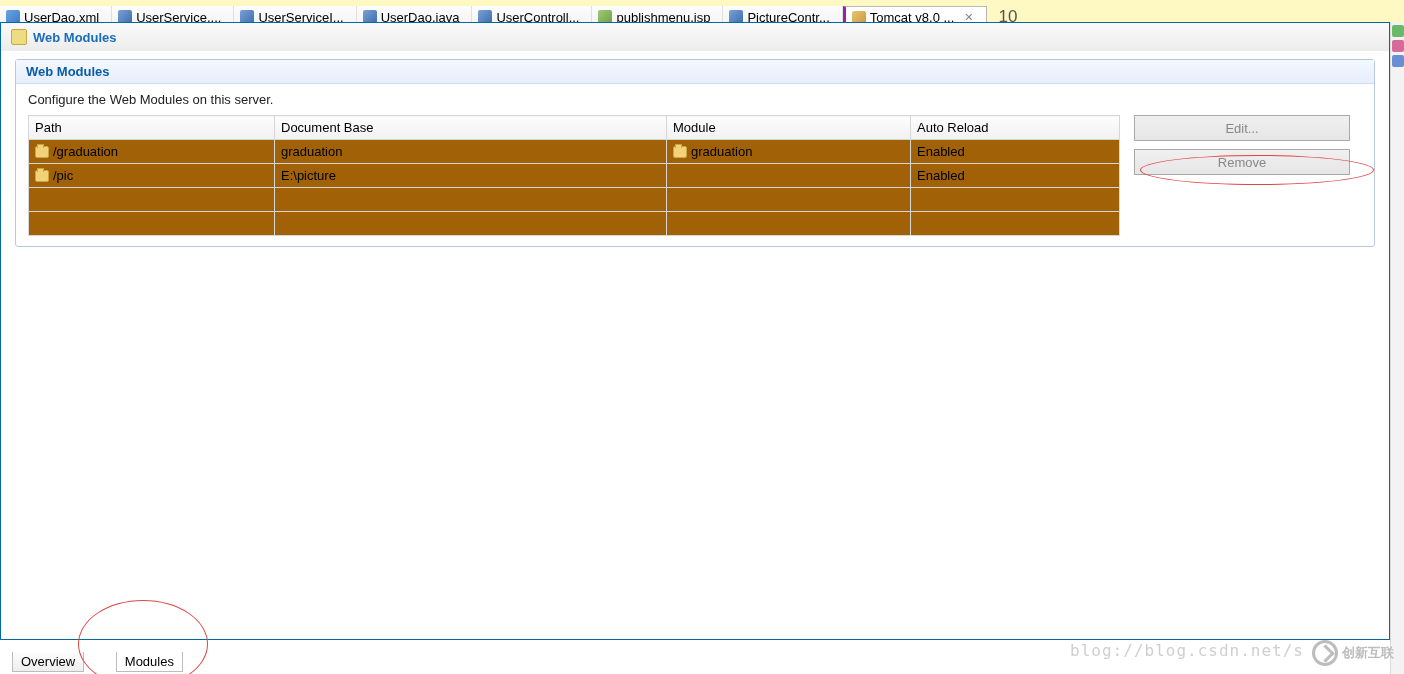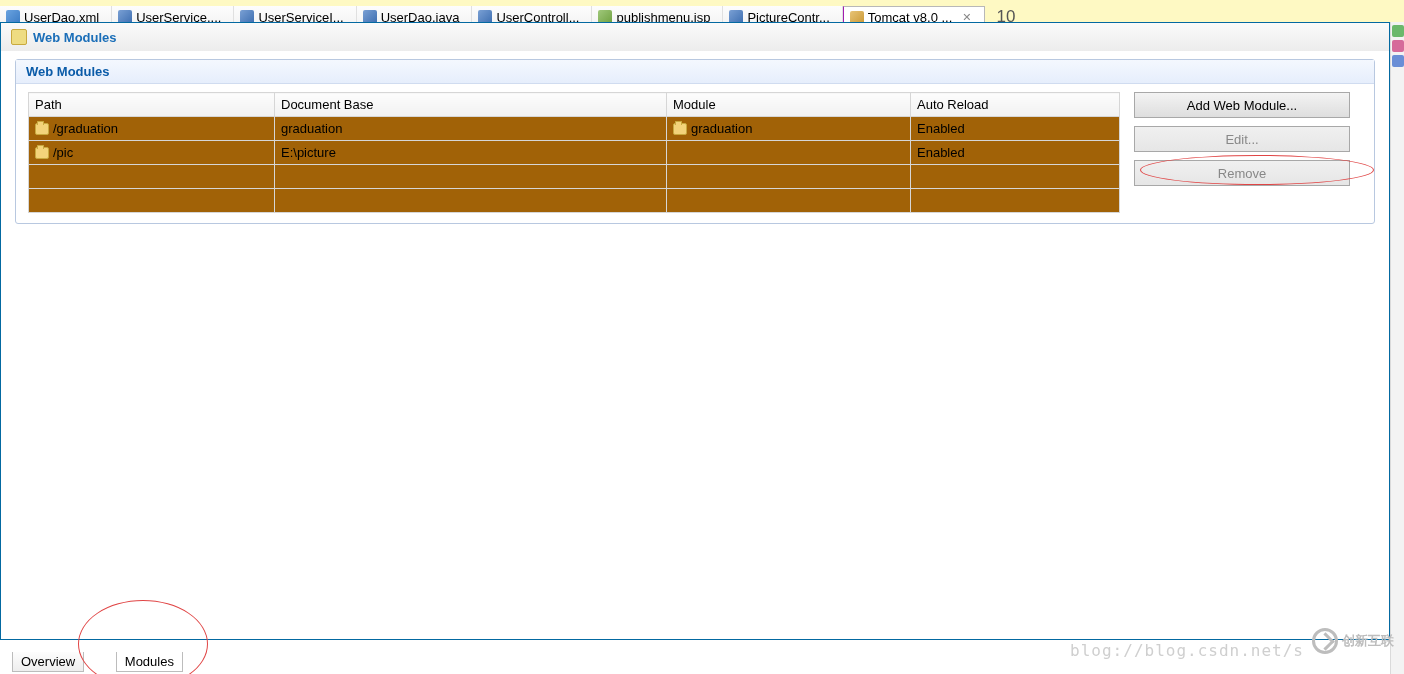--- a/index.html
+++ b/index.html
@@ -1,19 +1,19 @@
 <!DOCTYPE html>
 <html><head>
 <meta charset="utf-8">
 <style>
 * { margin:0; padding:0; box-sizing:border-box; font-family:"Segoe UI",Tahoma,sans-serif; font-size:13px; }
 body { background:#fff; width:1404px; height:674px; overflow:hidden; position:relative; }
 .top-tabs { display:flex; height:35px; background:#fef9c3; border-bottom:1px solid #e0e0e0; align-items:center; overflow:hidden; }
 .top-tab { display:flex; align-items:center; gap:4px; padding:0 12px 0 6px; height:22px; border-right:1px solid #e0e0e0; background:linear-gradient(#fdfdfd,#f2f2f2); cursor:pointer; white-space:nowrap; }
-.top-tab.active { background:#fff; border-top:1px solid #b8b8b8; border-left:1px solid #a21caf; border-right:1px solid #b8b8b8; }
+.top-tab.active { background:#fff; border-top:1px solid #b8b8b8; border-left:3px solid #a21caf; border-right:1px solid #b8b8b8; }
 .top-tab-icon { width:14px; height:14px; display:inline-block; }
 .icon-xml { background:linear-gradient(135deg,#6aa3e0,#3b7bc4); border-radius:2px; }
 .icon-j { background:linear-gradient(135deg,#7aa0d4,#3c6db0); border-radius:2px; }
 .icon-jsp { background:linear-gradient(135deg,#a0c87b,#6ea03f); border-radius:2px; }
 .icon-tomcat { background:linear-gradient(135deg,#e8c477,#c99733); border-radius:2px; }
 .small-txt { font-size:17px; color:#555; }
 .close-x { color:#888; font-size:11px; padding-left:6px; }
 .main-area { position:absolute; top:22px; left:0; right:14px; bottom:34px; border:1px solid #0369a1; overflow:hidden; }
 .section-title { display:flex; align-items:center; gap:6px; padding:6px 10px; font-size:18px; font-weight:bold; color:#1a6eb8; background:linear-gradient(#fafafa,#ececec); }
 .section-title .wm-icon { width:16px; height:16px; background:#eedc82; border:1px solid #c8a93f; border-radius:2px; display:inline-block; }
@@ -36,21 +36,21 @@
 .bottom-tabs { position:absolute; left:12px; bottom:0; height:22px; }
 .b-tab { display:inline-block; border:1px solid #bcbcbc; border-top:none; padding:2px 8px; background:linear-gradient(#fdfdfd,#eee); cursor:pointer; }
 .b-tab.active { background:#fff;margin-left:28px; }
 .circle2 { position:absolute; border:1.5px solid #e04545; border-radius:50%; left:78px; bottom:-14px; width:130px; height:88px; pointer-events:none; }
 .right-strip { position:absolute; right:0; top:22px; width:14px; bottom:0; background:#f3f3f3; border-left:1px solid #dadada; }
 .right-icon { width:12px; height:12px; margin:3px auto; display:block; }
 .ri1 { background:#6bb86b; border-radius:2px; }
 .ri2 { background:#d66a9a; border-radius:2px; }
 .ri3 { background:#6a8ed6; border-radius:2px; }
 .watermark-url { position:absolute; right:100px; bottom:14px; color:#cfcfcf; font-size:16px; font-family:monospace; letter-spacing:1px; }
-.watermark-logo { position:absolute; right:10px; bottom:20px; display:flex; align-items:center; gap:4px; color:#bdbdbd; font-weight:bold; }
+.watermark-logo { position:absolute; right:10px; bottom:8px; display:flex; align-items:center; gap:4px; color:#bdbdbd; font-weight:bold; }
 .logo-circle { width:26px; height:26px; border:3px solid #bdbdbd; border-radius:50%; position:relative; }
 .logo-circle::after { content:''; position:absolute; left:4px; top:4px; width:10px; height:10px; border-right:3px solid #bdbdbd; border-bottom:3px solid #bdbdbd; transform:rotate(-45deg); }
 </style>
 </head>
 <body>
 
 <div class="top-tabs">
     <div class="top-tab">
       <span class="top-tab-icon icon-xml"></span>
       <span>UserDao.xml</span>
@@ -89,20 +89,21 @@
 
 <div class="main-area">
   <div class="section-title">
     <span class="wm-icon"></span>
     <span>Web Modules</span>
   </div>
   <div class="panel-wrap">
     <div class="panel">
       <div class="panel-header">Web Modules</div>
       <div class="panel-body">
+        <div class="panel-desc">Configure the Web Modules on this server.</div>
         <div class="content-row">
           <table class="table">
             <thead>
                 <tr>
                   <th style="width: 246px;">Path</th>
                   <th style="width: 392px;">Document Base</th>
                   <th style="width: 244px;">Module</th>
                   <th>Auto Reload</th>
                 </tr>
               </thead>
@@ -142,21 +143,20 @@
                 </tr>
                 <tr>
                   <td></td>
                   <td></td>
                   <td></td>
                   <td></td>
                 </tr>
               </tbody>
           </table>
           <div class="btn-col">
-            <button class="btn">Add Web Module...</button>
             <button class="btn" disabled="">Edit...</button>
             <button class="btn" disabled="">Remove</button>
           </div>
         </div>
       </div>
     </div>
   </div>
 </div>
 
 <div class="circle1"></div>

